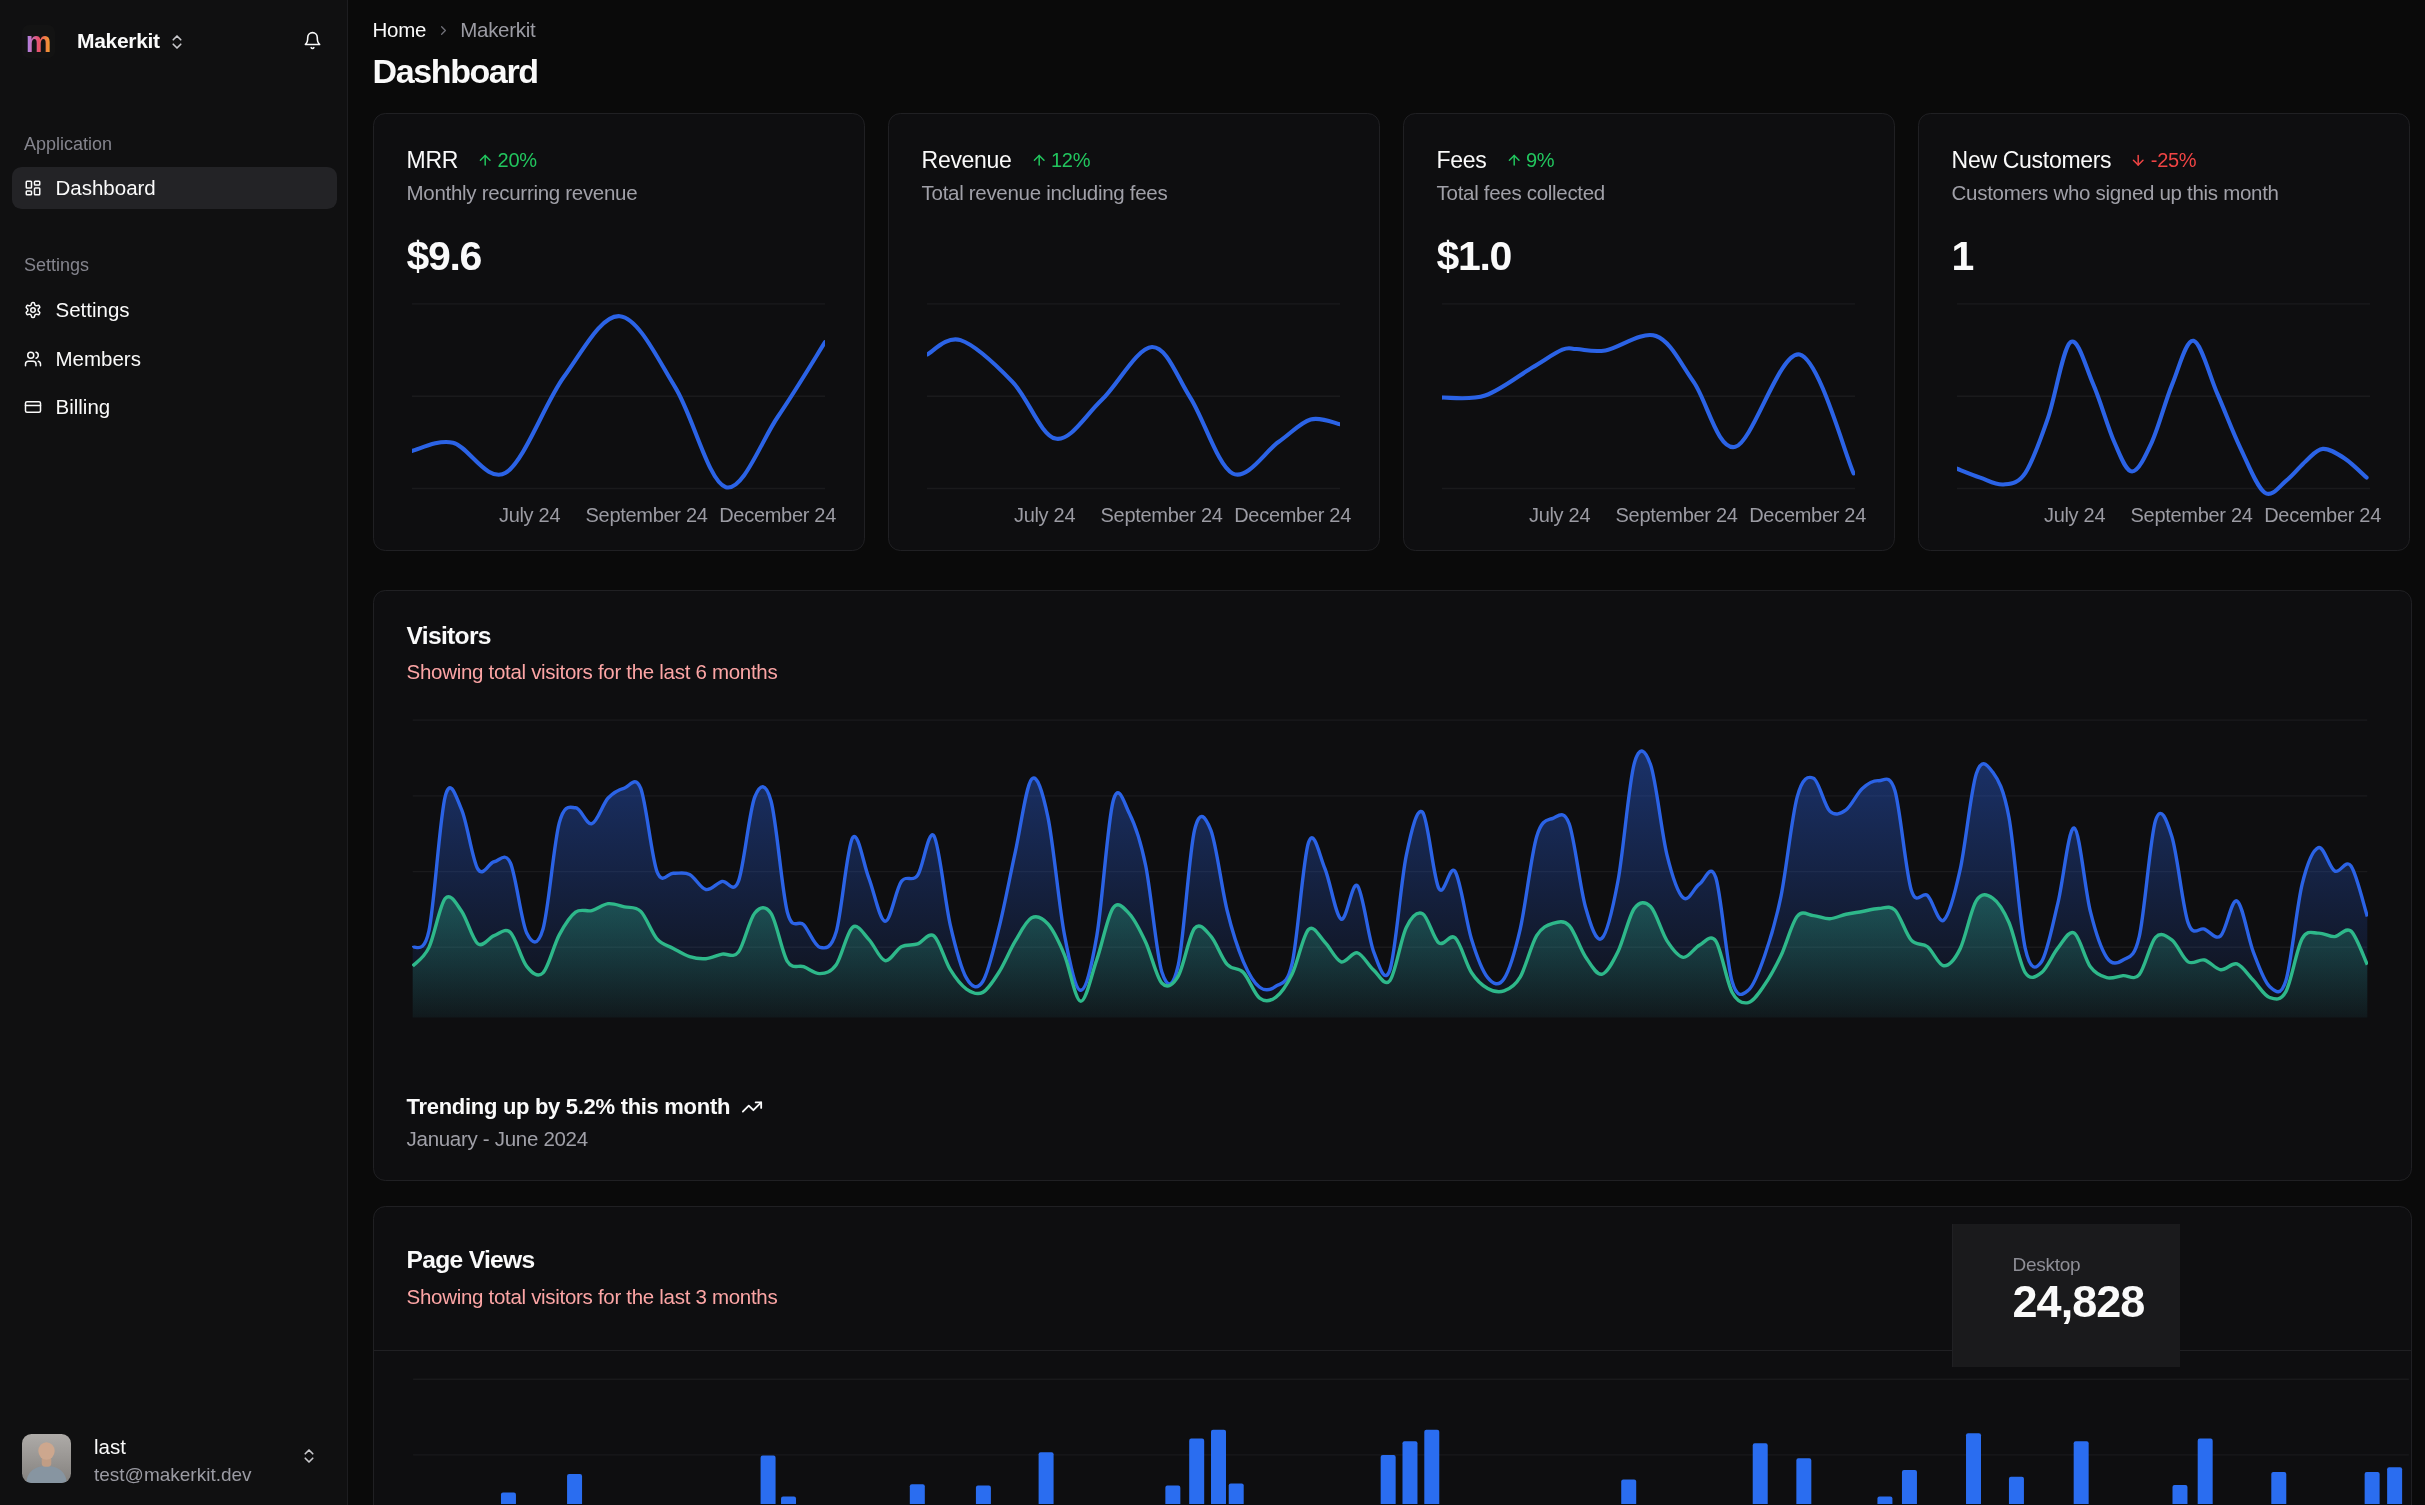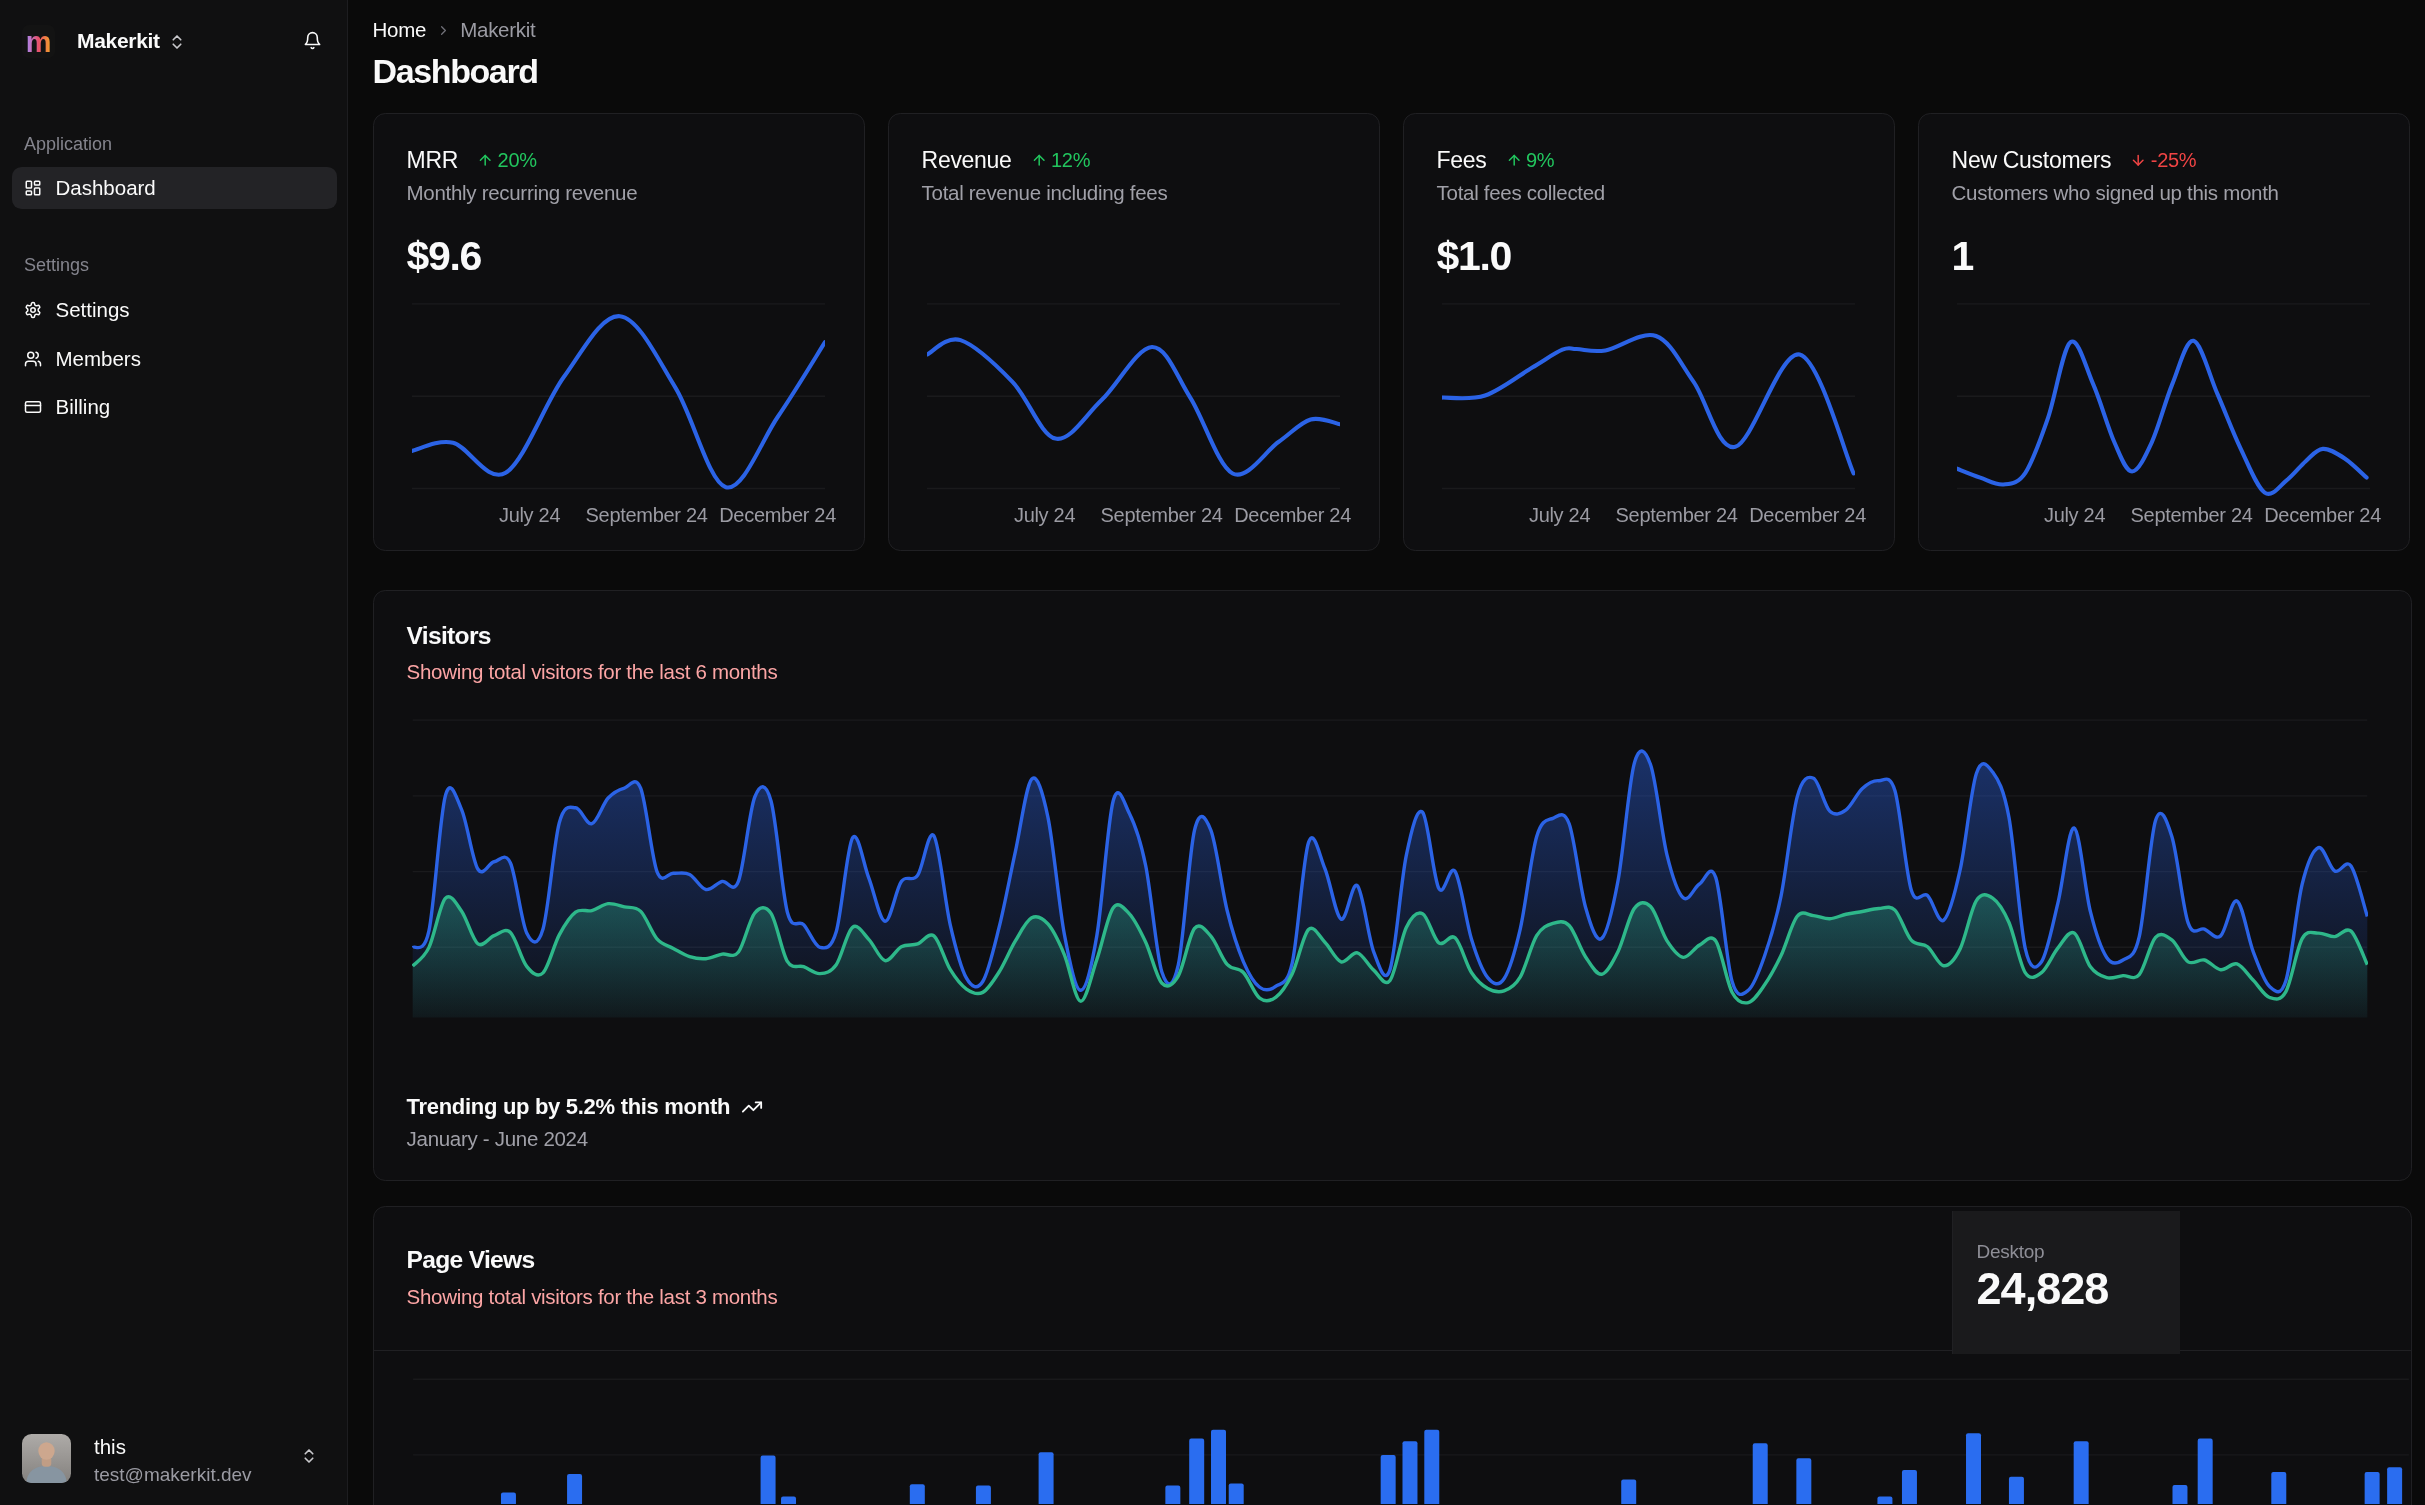--- a/index.html
+++ b/index.html
@@ -35,21 +35,21 @@
 #visitors { top:590px; left:24.6px; width:2039px; height:591px; }
 .ctitle { position:absolute; left:33px; top:31px; font-size:24.6px; font-weight:bold; letter-spacing:-0.7px; }
 .csub { position:absolute; left:33px; top:69px; font-size:20.5px; color:#fca5a5; letter-spacing:-0.3px; }
 .vchart { position:absolute; left:38px; top:91px; width:1956px; height:341px; }
 .trend { position:absolute; left:33px; top:503px; display:flex; align-items:center; gap:11px;
   font-size:22px; font-weight:bold; letter-spacing:-0.3px; }
 .jan { position:absolute; left:33px; top:536px; font-size:20.5px; color:#a0a0a8; letter-spacing:-0.3px; }
 
 #pviews { top:1206px; left:24.6px; width:2039px; height:437px; }
 #pvhead { position:absolute; left:0; top:0; width:100%; height:144px; border-bottom:1.4px solid #202023; }
-.pvbox { position:absolute; top:4px; height:143px; border-left:1.4px solid #202023; padding:30px 0 0 24px; }
+.pvbox { position:absolute; top:17px; height:143px; border-left:1.4px solid #202023; padding:30px 0 0 60px; }
 .pvbox .blab { font-size:19px; color:#8e8e96; letter-spacing:-0.3px; }
 .pvbox .bval { font-size:45px; font-weight:bold; letter-spacing:-1px; margin-top:0; }
 #pvdesk { left:1578px; width:228px; background:#1a1a1c; }
 #pvmob { left:1806px; width:231px; background:#111112; border-top-right-radius:12.3px; }
 .bchart { position:absolute; left:38px; top:143px; width:1998px; height:154px; }
 
 #foot { position:absolute; left:0; top:1426px; width:348px; height:68px; }
 </style></head><body>
 
 <div id="side">
@@ -121,21 +121,21 @@
               <stop offset="1" stop-color="#84817e"></stop>
             </linearGradient>
           </defs>
           <g clip-path="url(#av)">
             <rect width="72" height="72" fill="url(#avbg)"></rect>
             <path d="M6 72 Q9 47 36 47 Q63 47 66 72 Z" fill="#8795a1"></path>
             <rect x="29" y="32" width="14" height="16" rx="5" fill="#c09d85"></rect>
             <ellipse cx="36" cy="25" rx="12" ry="13" fill="#cda78e"></ellipse>
           </g>
         </svg></div>
-    <div class="abs" style="left:94px;top:9px;font-size:20.5px">this</div>
+    <div class="abs" style="left:94px;top:9px;font-size:20.5px">last</div>
     <div class="abs" style="left:94px;top:38px;font-size:19px;color:#9b9ba3">test@makerkit.dev</div>
     <div class="abs" style="left:300px;top:20.5px"><svg width="18" height="18" viewBox="0 0 24 24" fill="none" stroke="#c8c8cc" stroke-width="2.2" stroke-linecap="round" stroke-linejoin="round">
           <path d="m7 15 5 5 5-5"></path>
           <path d="m7 9 5-5 5 5"></path>
         </svg></div>
   </div>
 </div>
 
 <div id="main">
   <div class="crumbs">

